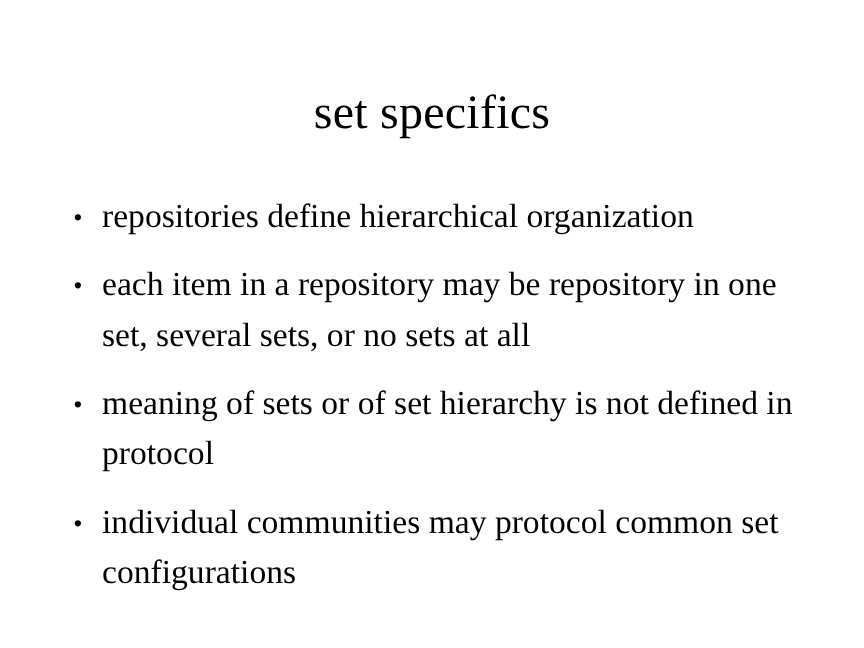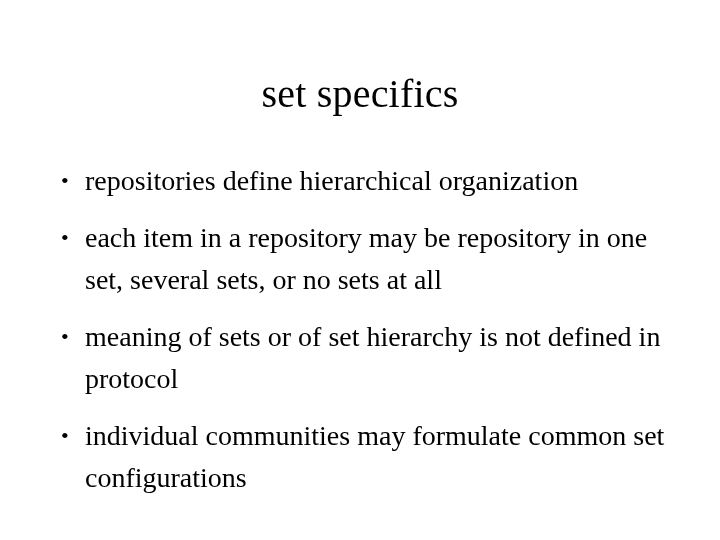--- a/index.html
+++ b/index.html
@@ -95,18 +95,18 @@
       <span class="bullet-text">each item in a repository may be repository in one set, several sets, or no sets at all</span>
     </div>
 
     <div class="bullet-item">
       <span class="bullet-marker">•</span>
       <span class="bullet-text">meaning of sets or of set hierarchy is not defined in protocol</span>
     </div>
 
     <div class="bullet-item">
       <span class="bullet-marker">•</span>
-      <span class="bullet-text">individual communities may formulate common set configurations</span>
+      <span class="bullet-text">individual communities may protocol common set configurations</span>
     </div>
 
   </div>
 
 </div>
 
 </body></html>

